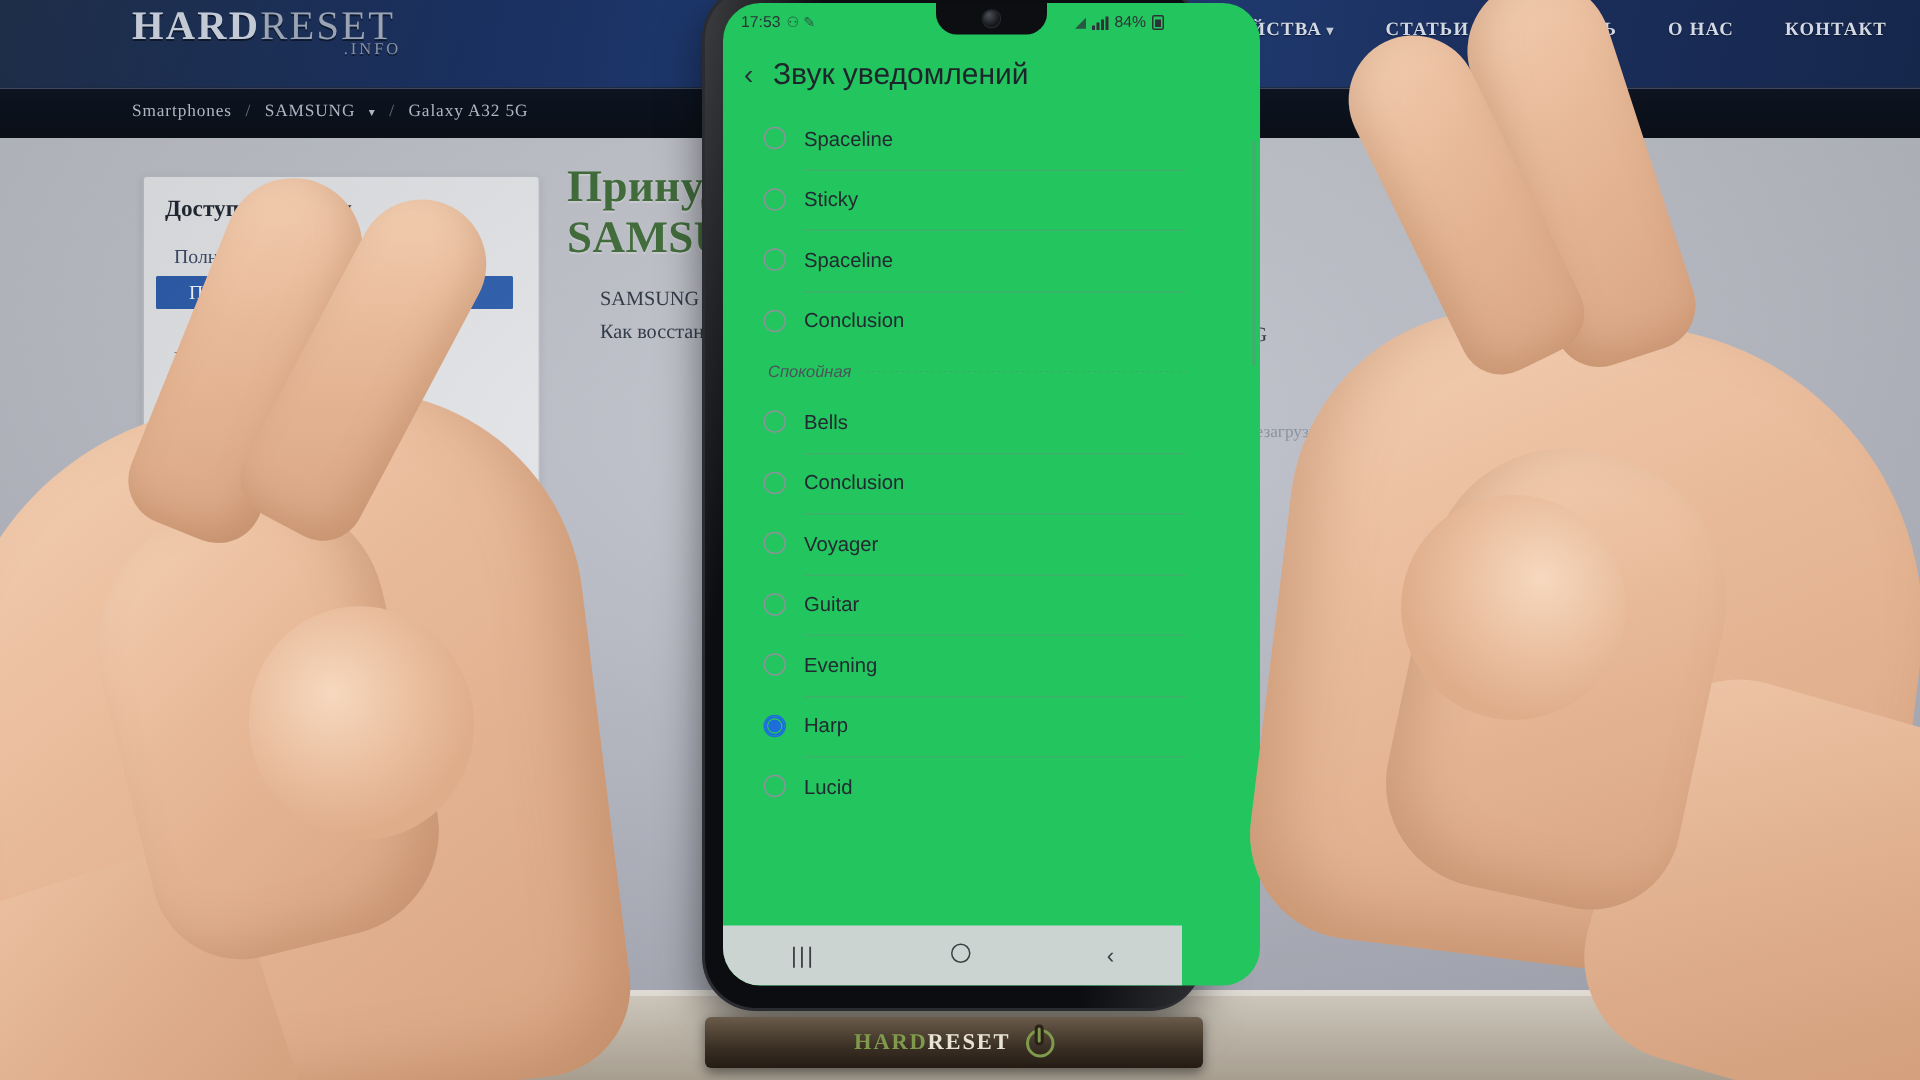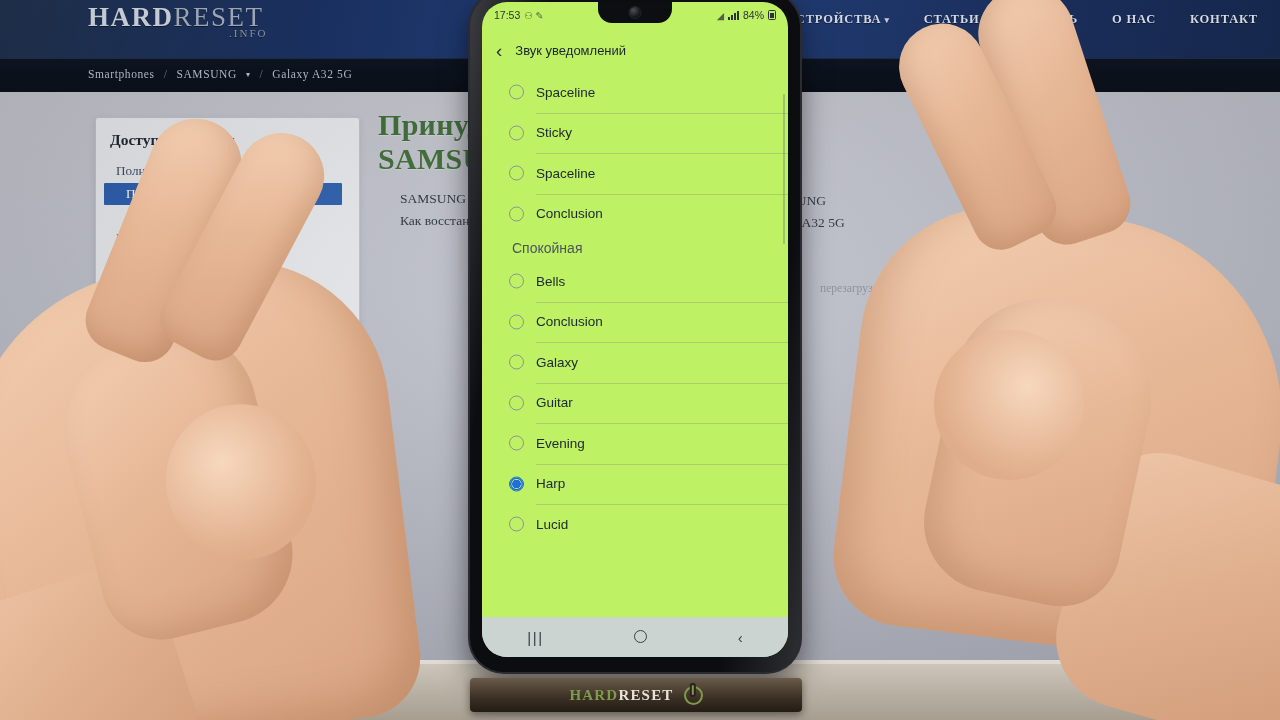--- a/index.html
+++ b/index.html
@@ -143,22 +143,22 @@
     background:#0c0d10;
     border-radius:34px;
     box-shadow:0 0 0 2px #2a2c31, 0 14px 30px rgba(0,0,0,.55);
   }
   #phone .bezel-gloss{
     position:absolute; inset:0; border-radius:34px;
     background:linear-gradient(100deg,rgba(255,255,255,.20),rgba(255,255,255,0) 18%,rgba(255,255,255,0) 82%,rgba(255,255,255,.14));
     pointer-events:none;
   }
   .screen {
-    position:absolute; left:12px; top:10px; width:306px; height:655px;
-    background:#bef264;
+    position:absolute; left:12px; top:10px; width:358px; height:655px;
+    background:#22c55e;
     border-radius:25px; overflow:hidden;
   }
   .notch {
     position:absolute; left:50%; top:0; transform:translateX(-50%);
     width:74px; height:21px; background:#0d0e11;
     border-radius:0 0 14px 14px;
   }
   .cam {
     position:absolute; left:50%; top:5px; transform:translateX(-50%);
     width:11px; height:11px; border-radius:50%;
@@ -188,21 +188,21 @@
   .sig-bars i:nth-child(4){height:9px}
 
   .appbar {
     position:absolute; left:0; top:26px; width:306px; height:44px;
     display:flex; align-items:center; gap:13px; padding-left:14px;
   }
   .back-chev{
     font-size:19px; color:#2b3037; line-height:1; font-weight:300;
   }
   .appbar-title{
-    font-size:13px; color:#1e242b;
+    font-size:20px; color:#1e242b;
   }
 
   .list {
     position:absolute; left:16px; top:70px; width:306px; height:555px;
     overflow:hidden;
   }
   .row {
     position:relative; height:40.5px;
     display:flex; align-items:center; padding-left:38px;
   }
@@ -219,21 +219,21 @@
     border-color:#1d6ddb;
     background:radial-gradient(circle,#1d6ddb 0 45%, transparent 48%);
     box-shadow:inset 0 0 0 1.4px #1d6ddb;
   }
   .row .label { font-size:13.5px; color:#222a31; }
 
   .section-head {
     position:relative; height:27px; display:flex; align-items:center;
     padding-left:14px; gap:8px;
   }
-  .section-head .shead-label { font-size:14px; color:#4c555c; }
+  .section-head .shead-label { font-size:11px; color:#4c555c;font-style:italic; }
   .section-head .dots {
     flex:1; margin-right:14px; height:1px;
     background-image:radial-gradient(circle,#6f787e 0.6px, transparent 0.7px);
     background-size:4px 2px; background-repeat:repeat-x;
     background-position:0 0;
   }
 
   .scrollbar{
     position:absolute; right:3px; top:92px; width:2.5px; height:150px;
     background:rgba(120,132,138,.45); border-radius:2px;
@@ -505,21 +505,21 @@
       <div class="row">
         <span class="radio"></span>
         <span class="label">Bells</span>
       </div>
       <div class="row">
         <span class="radio"></span>
         <span class="label">Conclusion</span>
       </div>
       <div class="row">
         <span class="radio"></span>
-        <span class="label">Galaxy</span>
+        <span class="label">Voyager</span>
       </div>
       <div class="row">
         <span class="radio"></span>
         <span class="label">Guitar</span>
       </div>
       <div class="row">
         <span class="radio"></span>
         <span class="label">Evening</span>
       </div>
       <div class="row">

